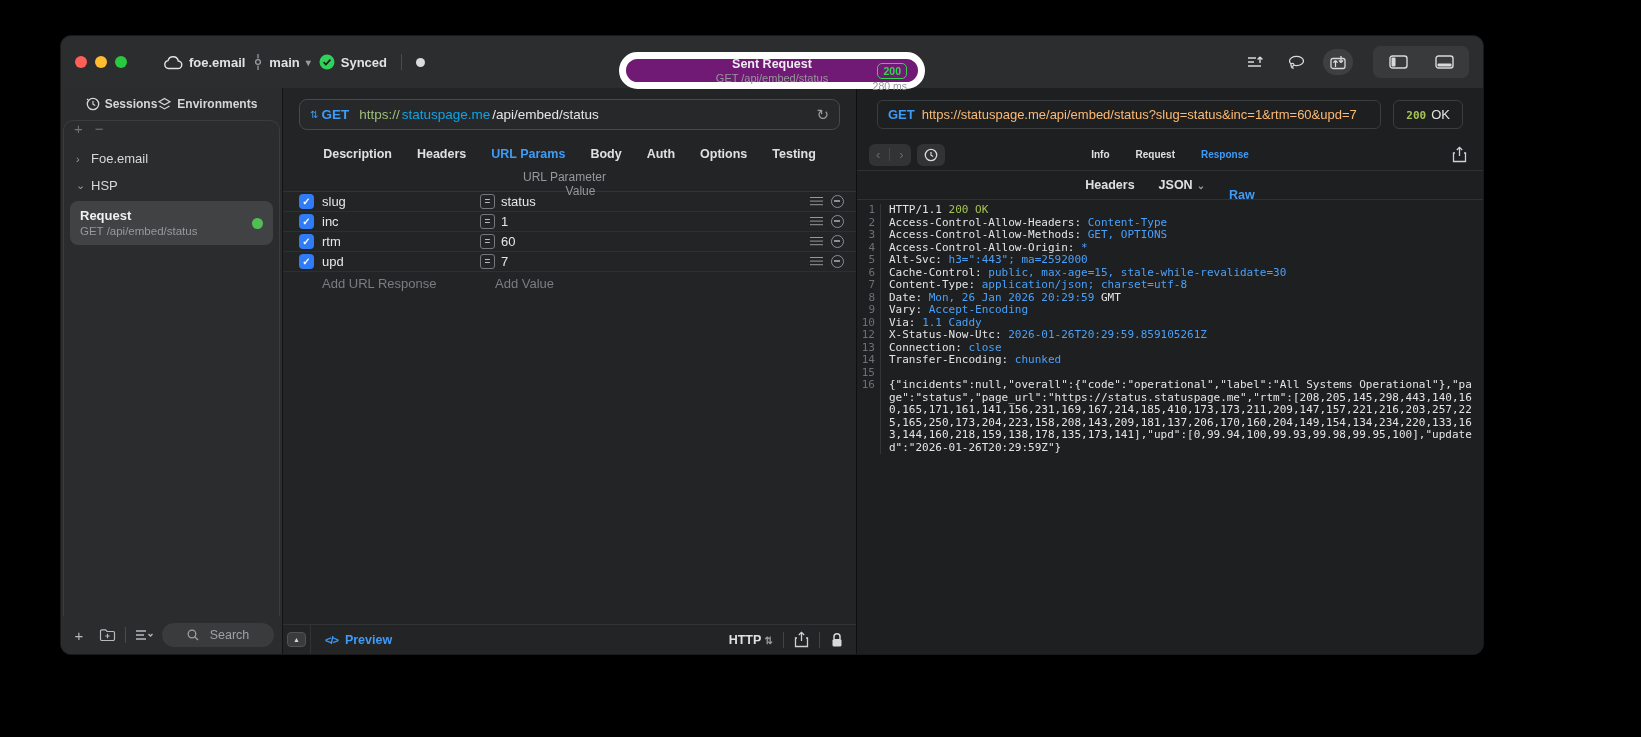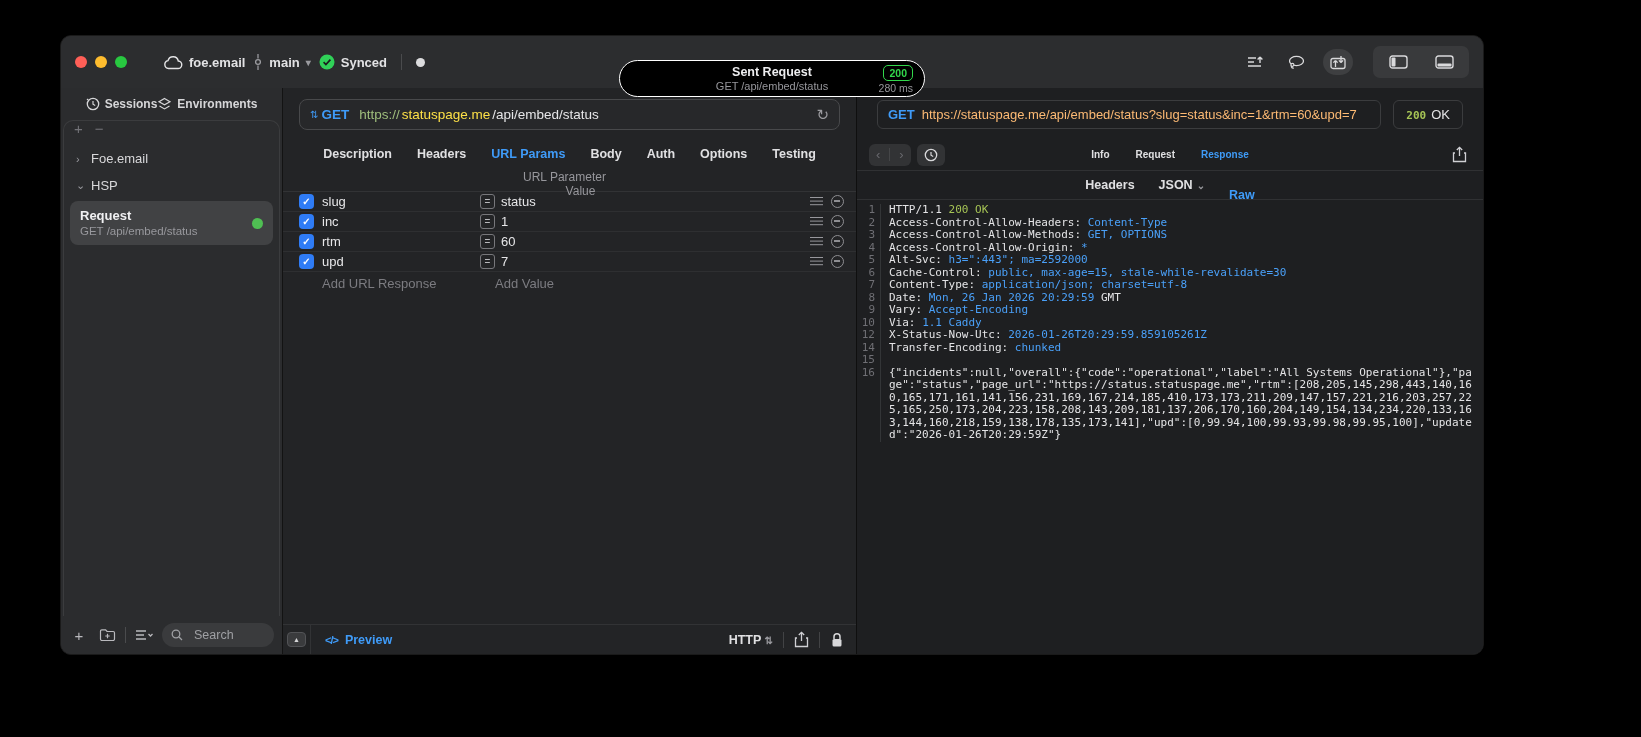--- a/index.html
+++ b/index.html
@@ -12,22 +12,22 @@
   
   .titlebar { height:52px; flex:0 0 52px; display:flex; align-items:center; padding:0 14px; position:relative; background:#2c2d2f; }
   .tl { width:12px; height:12px; border-radius:50%; margin-right:8px; }
   .tl.red{background:#ff5f57}.tl.yel{background:#febc2e}.tl.grn{background:#28c840}
   .tb-left { display:flex; align-items:center; gap:8px; margin-left:28px; color:#e2e2e4; font-size:13px; font-weight:700; }
   .tb-item { display:flex; align-items:center; gap:6px; }
   .tb-sep { width:1px; height:16px; background:#4a4b4d; margin:0 6px; }
   .tb-dot { width:9px; height:9px; border-radius:50%; background:#dcdcde; }
   .muted { color:#9a9a9f; }
   .chev { color:#9a9a9f; font-size:10px; }
-  .center-pill { position:absolute; left:50%; top:24px; transform:translateX(-50%); width:306px; height:37px;
-    background:#000000; border:1px solid #ffffff; border-radius:19px; }
+  .center-pill { position:absolute; left:50%; top:16px; transform:translateX(-50%); width:306px; height:37px;
+    background:#701a75; border:7px solid #ffffff; border-radius:19px; }
   .cp-texts { position:absolute; inset:0; display:flex; flex-direction:column; align-items:center; justify-content:center; }
   .cp-title { font-size:12.5px; font-weight:700; color:#ededef; line-height:15px; }
   .cp-sub { font-size:11px; color:#97979c; line-height:13px; }
   .cp-right { position:absolute; right:11px; top:4px; display:flex; flex-direction:column; align-items:flex-end; }
   .badge-200 { border:1px solid #32d74b; color:#32d74b; border-radius:5px; font-size:10.5px; font-weight:700; padding:0 5px; line-height:14px; }
   .cp-ms { font-size:10.5px; color:#97979c; margin-top:1px; }
   .tb-right { position:absolute; right:14px; top:0; height:52px; display:flex; align-items:center; gap:14px; }
   .tb-icon { display:flex; align-items:center; justify-content:center; width:26px; height:24px; color:#d9d9db; }
   .tb-icon.circled { background:#3e3f41; border-radius:13px; width:30px; height:26px; }
   .tb-group { display:flex; align-items:center; gap:20px; background:#393a3c; border-radius:7px; padding:4px 12px; margin-left:6px; }
@@ -43,29 +43,29 @@
   .tree-item { display:flex; align-items:center; gap:7px; color:#d8d8da; font-size:13px; padding:6px 12px; }
   .tree-item .chev { font-size:11px; width:8px; }
   .req-card { margin:2px 6px; background:#414244; border-radius:8px; padding:7px 10px; display:flex; align-items:center; }
   .req-card .rc-txt { flex:1; }
   .rc-title { color:#f0f0f2; font-size:13px; font-weight:700; line-height:16px; }
   .rc-sub { color:#98989d; font-size:11.5px; line-height:14px; }
   .rc-dot { width:11px; height:11px; border-radius:50%; background:#4fbf53; }
   .side-bottom { height:38px; flex:0 0 38px; display:flex; align-items:center; padding:0 8px; gap:8px; color:#a9a9ad; }
   .sb-icon { display:flex; align-items:center; justify-content:center; width:20px; height:20px; font-size:15px; color:#b9b9bd; }
   .sb-sep { width:1px; height:16px; background:#4a4b4d; }
-  .search-pill { flex:1; height:24px; background:#3a3b3d; border-radius:12px; display:flex; align-items:center; gap:11px; padding:8px 9px; color:#9fa0a4; font-size:12.5px; }
+  .search-pill { flex:1; height:24px; background:#3a3b3d; border-radius:12px; display:flex; align-items:center; gap:11px; padding:8px 9px; color:#9fa0a4; font-size:12.5px;justify-content:center; }
 
   
   .editor { flex:0 0 574px; width:574px; background:#232426; border-left:1px solid #131313; display:flex; flex-direction:column; min-height:0; }
   .url-bar { margin:11px 16px 8px 16px; height:31px; border:1px solid #48494b; border-radius:8px; background:#27282a;
     display:flex; align-items:center; padding:0 10px; font-size:13.5px; gap:2px; }
   .updn { color:#3f9bf8; font-size:10px; margin-right:1px; }
   .method { color:#3f9bf8; font-weight:700; margin-right:8px; }
-  .u-scheme{color:#9fbe7c}.u-host{color:#fde047}.u-path{color:#e6e6e8}
+  .u-scheme{color:#9fbe7c}.u-host{color:#0ea5e9}.u-path{color:#e6e6e8}
   .url-refresh { margin-left:auto; color:#9a9a9e; font-size:15px; }
   .ed-tabs { height:32px; display:flex; align-items:center; justify-content:center; gap:25px; font-size:12.5px; color:#e0e0e2; font-weight:600; }
   .ed-tab.active { color:#3f9bf8; }
   .param-table { flex:1; min-height:0; }
   .pt-head { display:flex; height:22px; align-items:center; font-size:12px; color:#97979c; border-bottom:1px solid #323335;flex-direction:column; }
   .pt-head .h1 { margin-left:52px; width:145px; }
   .pt-head .h2 { margin-left:22px; }
   .prow { display:flex; align-items:center; height:20px; border-bottom:1px solid #2e2f31; font-size:13px; color:#e6e6e8; }
   .cb { width:15px; height:15px; border-radius:4px; background:#2f7cf6; color:#fff; font-size:10px; line-height:15px; text-align:center; margin:0 8px 0 16px; font-weight:700; }
   .pname { width:158px; }
@@ -461,20 +461,24 @@
           </div>
           <div class="cline">
             <span class="ln">10</span>
             <span class="lc"><span class="c-p">Via: </span><span class="c-b">1.1 Caddy</span></span>
           </div>
           <div class="cline">
             <span class="ln">12</span>
             <span class="lc"><span class="c-p">X-Status-Now-Utc: </span><span class="c-b">2026-01-26T20:29:59.859105261Z</span></span>
           </div>
           <div class="cline">
+            <span class="ln">13</span>
+            <span class="lc"><span class="c-p">Connection: </span><span class="c-b">close</span></span>
+          </div>
+          <div class="cline">
             <span class="ln">14</span>
             <span class="lc"><span class="c-p">Transfer-Encoding: </span><span class="c-b">chunked</span></span>
           </div>
           <div class="cline">
             <span class="ln">15</span>
             <span class="lc"></span>
           </div>
           <div class="cline">
             <span class="ln">16</span>
             <span class="lc"><span class="c-p">{"incidents":null,"overall":{"code":"operational","label":"All Systems Operational"},"page":"status","page_url":"https://status.statuspage.me","rtm":[208,205,145,298,443,140,160,165,171,161,141,156,231,169,167,214,185,410,173,173,211,209,147,157,221,216,203,257,225,165,250,173,204,223,158,208,143,209,181,137,206,170,160,204,149,154,134,234,220,133,163,144,160,218,159,138,178,135,173,141],"upd":[0,99.94,100,99.93,99.98,99.95,100],"updated":"2026-01-26T20:29:59Z"}</span></span>

